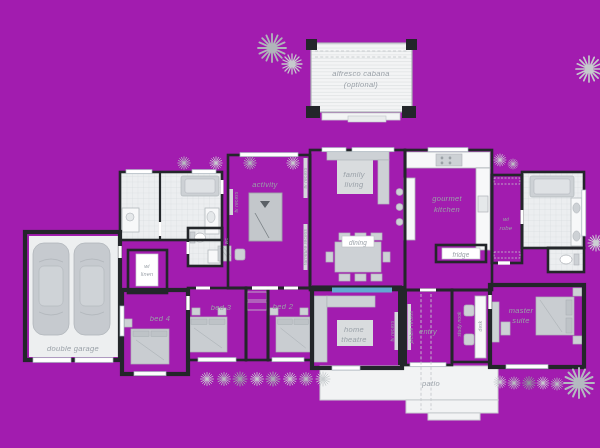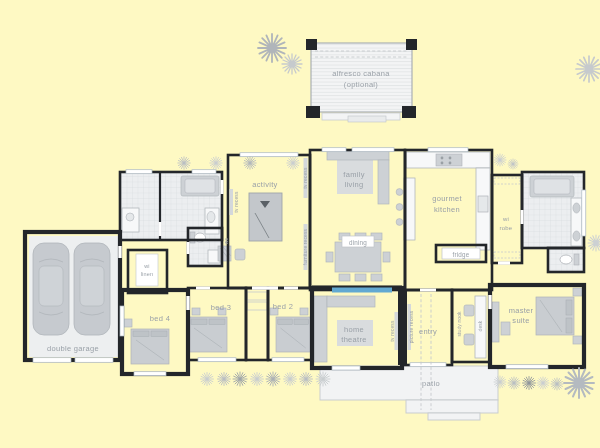--- a/index.html
+++ b/index.html
@@ -1,17 +1,17 @@
 <!DOCTYPE html>
 <html><head>
 <meta charset="utf-8">
 <style>
   html,body{margin:0;padding:0;background:#fff;}
-  .stage{position:relative;width:600px;height:448px;background:#fef9c3;overflow:hidden;
-         font-family:"Liberation Sans", sans-serif;}
+  .stage{position:relative;width:600px;height:448px;background:#a21caf;overflow:hidden;
+         font-family:"Liberation Sans", sans-serif;font-style:italic;}
   svg{display:block}
   text{fill:#9aa1a8;font-family:"Liberation Sans", sans-serif;}
   .lbl{font-size:7.5px;letter-spacing:.3px;}
   .lbl-sm{font-size:6px;letter-spacing:.2px;}
   .lbl-xs{font-size:5.5px;letter-spacing:.2px;}
   .vlbl{font-size:4.8px;letter-spacing:.2px;}
   .boxlbl{font-size:6.3px;letter-spacing:.2px;}
   .room{fill:none;stroke:#23262a;stroke-width:2.6;}
   .roomthick{fill:none;stroke:#23262a;stroke-width:4.2;}
   .furn{fill:#cdd1d5;stroke:#b2b7bc;stroke-width:.7;}

